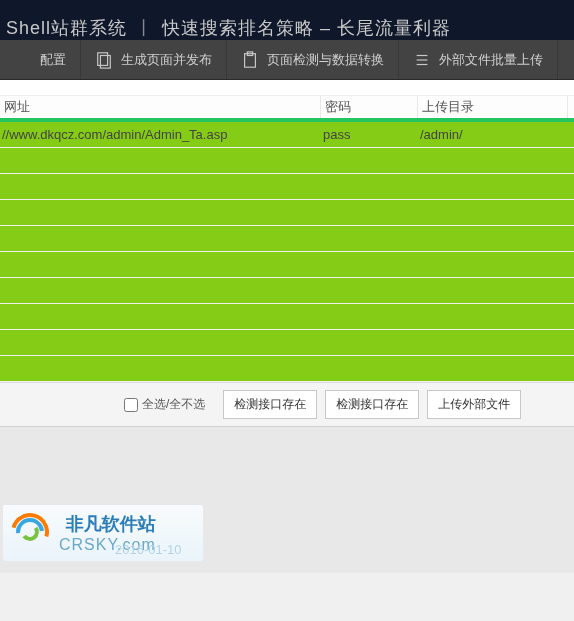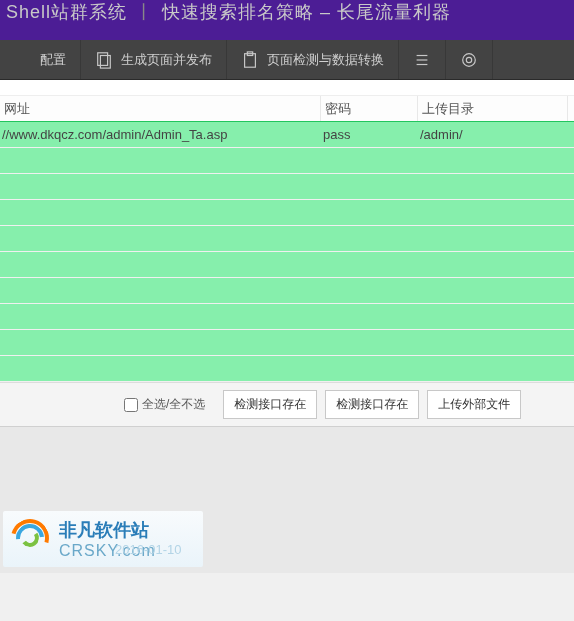--- a/index.html
+++ b/index.html
@@ -6,24 +6,24 @@
     body {
       width: 574px;
       height: 621px;
       overflow: hidden;
       font-family: "Microsoft YaHei", sans-serif;
       font-size: 12px;
       background: #f0f0f0;
     }
     .titlebar {
       height: 40px;
-      background: #4c1d95;
+      background: #0f172a;
       color: #c8c8c8;
       display: flex;
-      align-items: flex-start;
+      align-items: flex-end;
       padding-left: 6px;
       font-size: 18px;
       letter-spacing: 1px;
     }
     .titlebar .sep { margin: 0 8px; color: #888; }
     .toolbar {
       height: 40px;
       background: #434343;
       display: flex;
       align-items: stretch;
@@ -45,38 +45,38 @@
       width: 18px; height: 18px;
       display: flex; align-items: center; justify-content: center;
     }
     .tool-item .ticon svg { stroke: #c8c8c8; fill: none; stroke-width: 1.3; }
     .content {
       background: #fff;
     }
     .table-header {
       height: 26px;
       background: #fdfdfd;
-      border-bottom: 1px solid #22c55e;
+      border-bottom: 4px solid #22c55e;
       display: flex;
       color: #555;
       font-size: 13px;
     }
     .table-header .col {
       display: flex;
       align-items: center;
       border-right: 1px solid #e8e8e8;
       padding-left: 4px;
     }
     .filter-spacer {
       height: 16px;
       border-bottom: 1px solid #eee;
       background: #fff;
     }
     .table-rows {
-      background: #86efac;
+      background: #84cc16;
     }
     .row {
       height: 26px;
       display: flex;
       align-items: center;
       border-bottom: 1px solid #f0f0f0;
       color: #444;
       font-size: 13px;
     }
     .row .cell {
@@ -116,28 +116,29 @@
     }
     .checkbox-wrap input { width: 14px; height: 14px; }
     .lower {
       height: 147px;
       background: #e8e8e8;
       border-top: 1px solid #d0d0d0;
       position: relative;
     }
     .watermark {
       position: absolute;
-      left: 3px; bottom: 6px;
+      left: 3px; bottom: 12px;
       width: 200px; height: 56px;
       background: linear-gradient(180deg, #f8fbfd 0%, #eaf4fa 100%);
       border-radius: 2px;
       display: flex;
       align-items: center;
       padding: 4px 8px;
       gap: 8px;
+      text-align: right;
     }
     .wm-icon {
       width: 40px; height: 40px;
       position: relative;
     }
     .wm-icon .swirl {
       position: absolute;
       border-radius: 50%;
       border: 4px solid transparent;
     }
@@ -187,20 +188,21 @@
     <span>页面检测与数据转换</span>
   </div>
   <div class="tool-item">
     <span class="ticon">
       <svg viewBox="0 0 20 20">
           <line x1="4" y1="5" x2="16" y2="5"></line>
           <line x1="4" y1="10" x2="16" y2="10"></line>
           <line x1="4" y1="15" x2="16" y2="15"></line>
         </svg>
     </span>
+    <span>外部文件批量上传</span>
   </div>
   <div class="tool-item">
     <span class="ticon">
       <svg viewBox="0 0 20 20">
           <circle cx="10" cy="10" r="7"></circle>
           <circle cx="10" cy="10" r="3"></circle>
         </svg>
     </span>
 
   </div>

